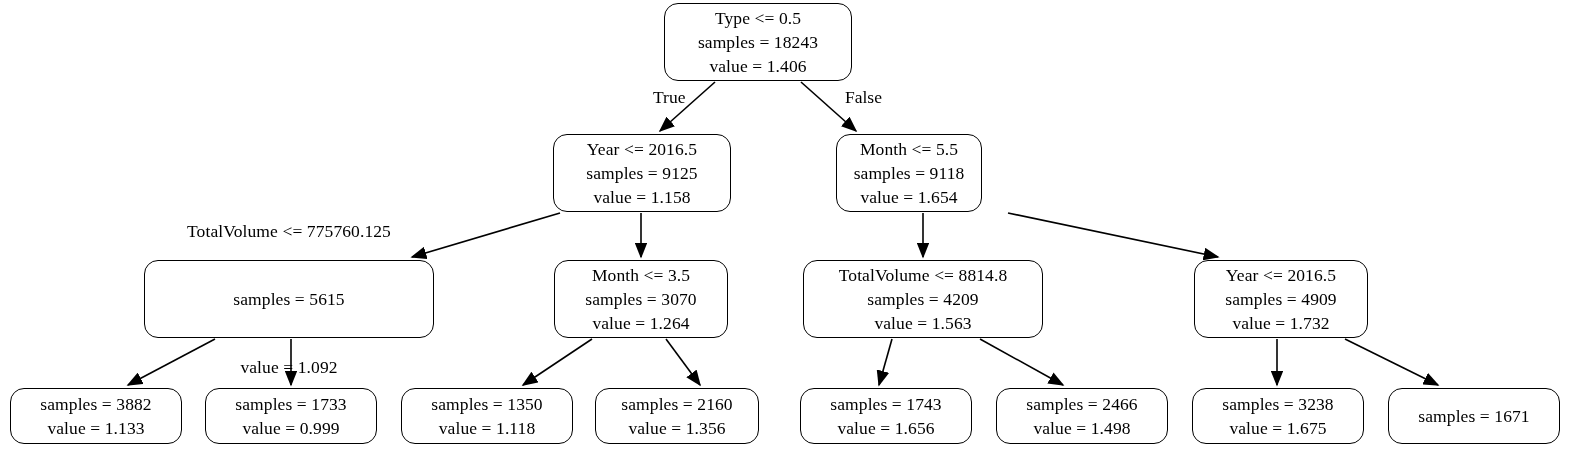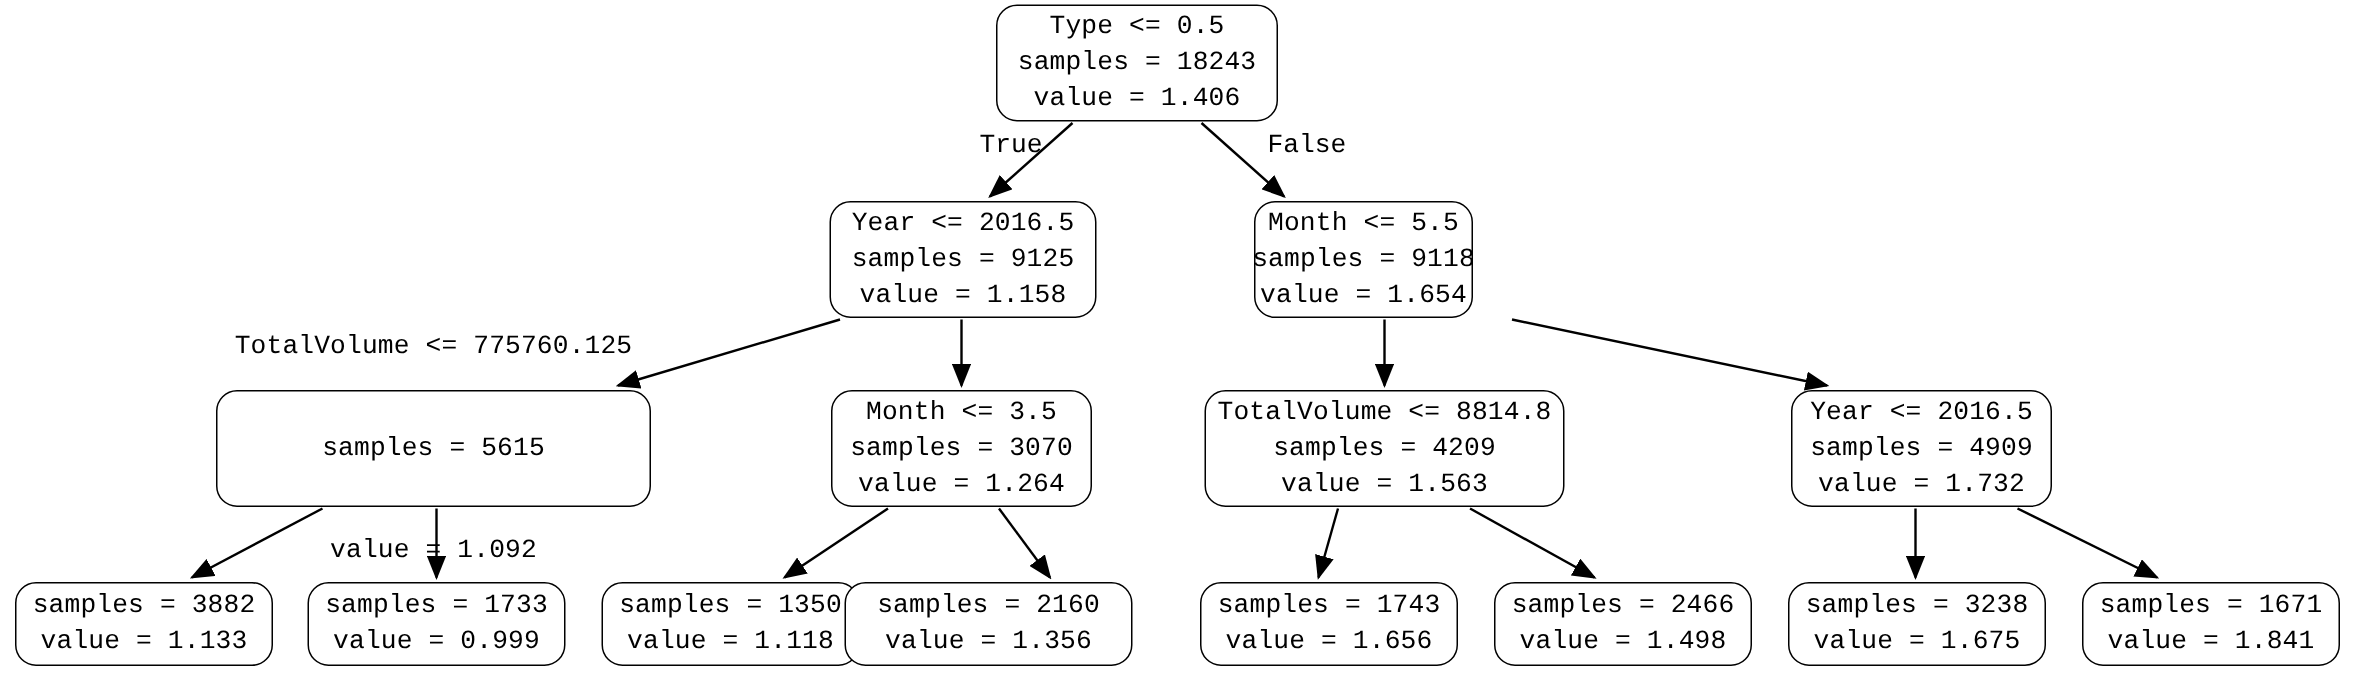--- a/index.html
+++ b/index.html
@@ -5,21 +5,21 @@
   html, body {
     margin: 0;
     padding: 0;
     background: #ffffff;
   }
   #tree-canvas {
     position: relative;
     width: 1576px;
     height: 450px;
     background: #ffffff;
-    font-family: Liberation Mono, monospace;
+    font-family: Liberation Serif, serif;
     overflow: hidden;
   }
   #edge-layer {
     position: absolute;
     left: 0;
     top: 0;
     width: 1576px;
     height: 450px;
   }
   .node {
@@ -120,39 +120,38 @@
         <div class="line">value = 1.133</div>
       </div>
       <div class="node" style="left: 205px; top: 388px; width: 172px; height: 56px;">
         <div class="line">samples = 1733</div>
         <div class="line">value = 0.999</div>
       </div>
       <div class="node" style="left: 401px; top: 388px; width: 172px; height: 56px;">
         <div class="line">samples = 1350</div>
         <div class="line">value = 1.118</div>
       </div>
-      <div class="node" style="left: 563px; top: 388px; width: 192px; height: 56px;">
+      <div class="node" style="left: 595px; top: 388px; width: 164px; height: 56px;">
         <div class="line">samples = 2160</div>
         <div class="line">value = 1.356</div>
       </div>
       <div class="node" style="left: 800px; top: 388px; width: 172px; height: 56px;">
         <div class="line">samples = 1743</div>
         <div class="line">value = 1.656</div>
       </div>
       <div class="node" style="left: 996px; top: 388px; width: 172px; height: 56px;">
         <div class="line">samples = 2466</div>
         <div class="line">value = 1.498</div>
       </div>
       <div class="node" style="left: 1192px; top: 388px; width: 172px; height: 56px;">
         <div class="line">samples = 3238</div>
         <div class="line">value = 1.675</div>
       </div>
       <div class="node" style="left: 1388px; top: 388px; width: 172px; height: 56px; align-items: center;">
         <div class="line">samples = 1671</div>
-        <div class="line">value = 1.841</div>
       </div>
     </div>
   <div id="label-group">
       <div class="edge-label" style="left: 653px; top: 87px;">True</div>
       <div class="edge-label" style="left: 845px; top: 87px;">False</div>
     </div>
 
 </div>
 
 </body></html>

